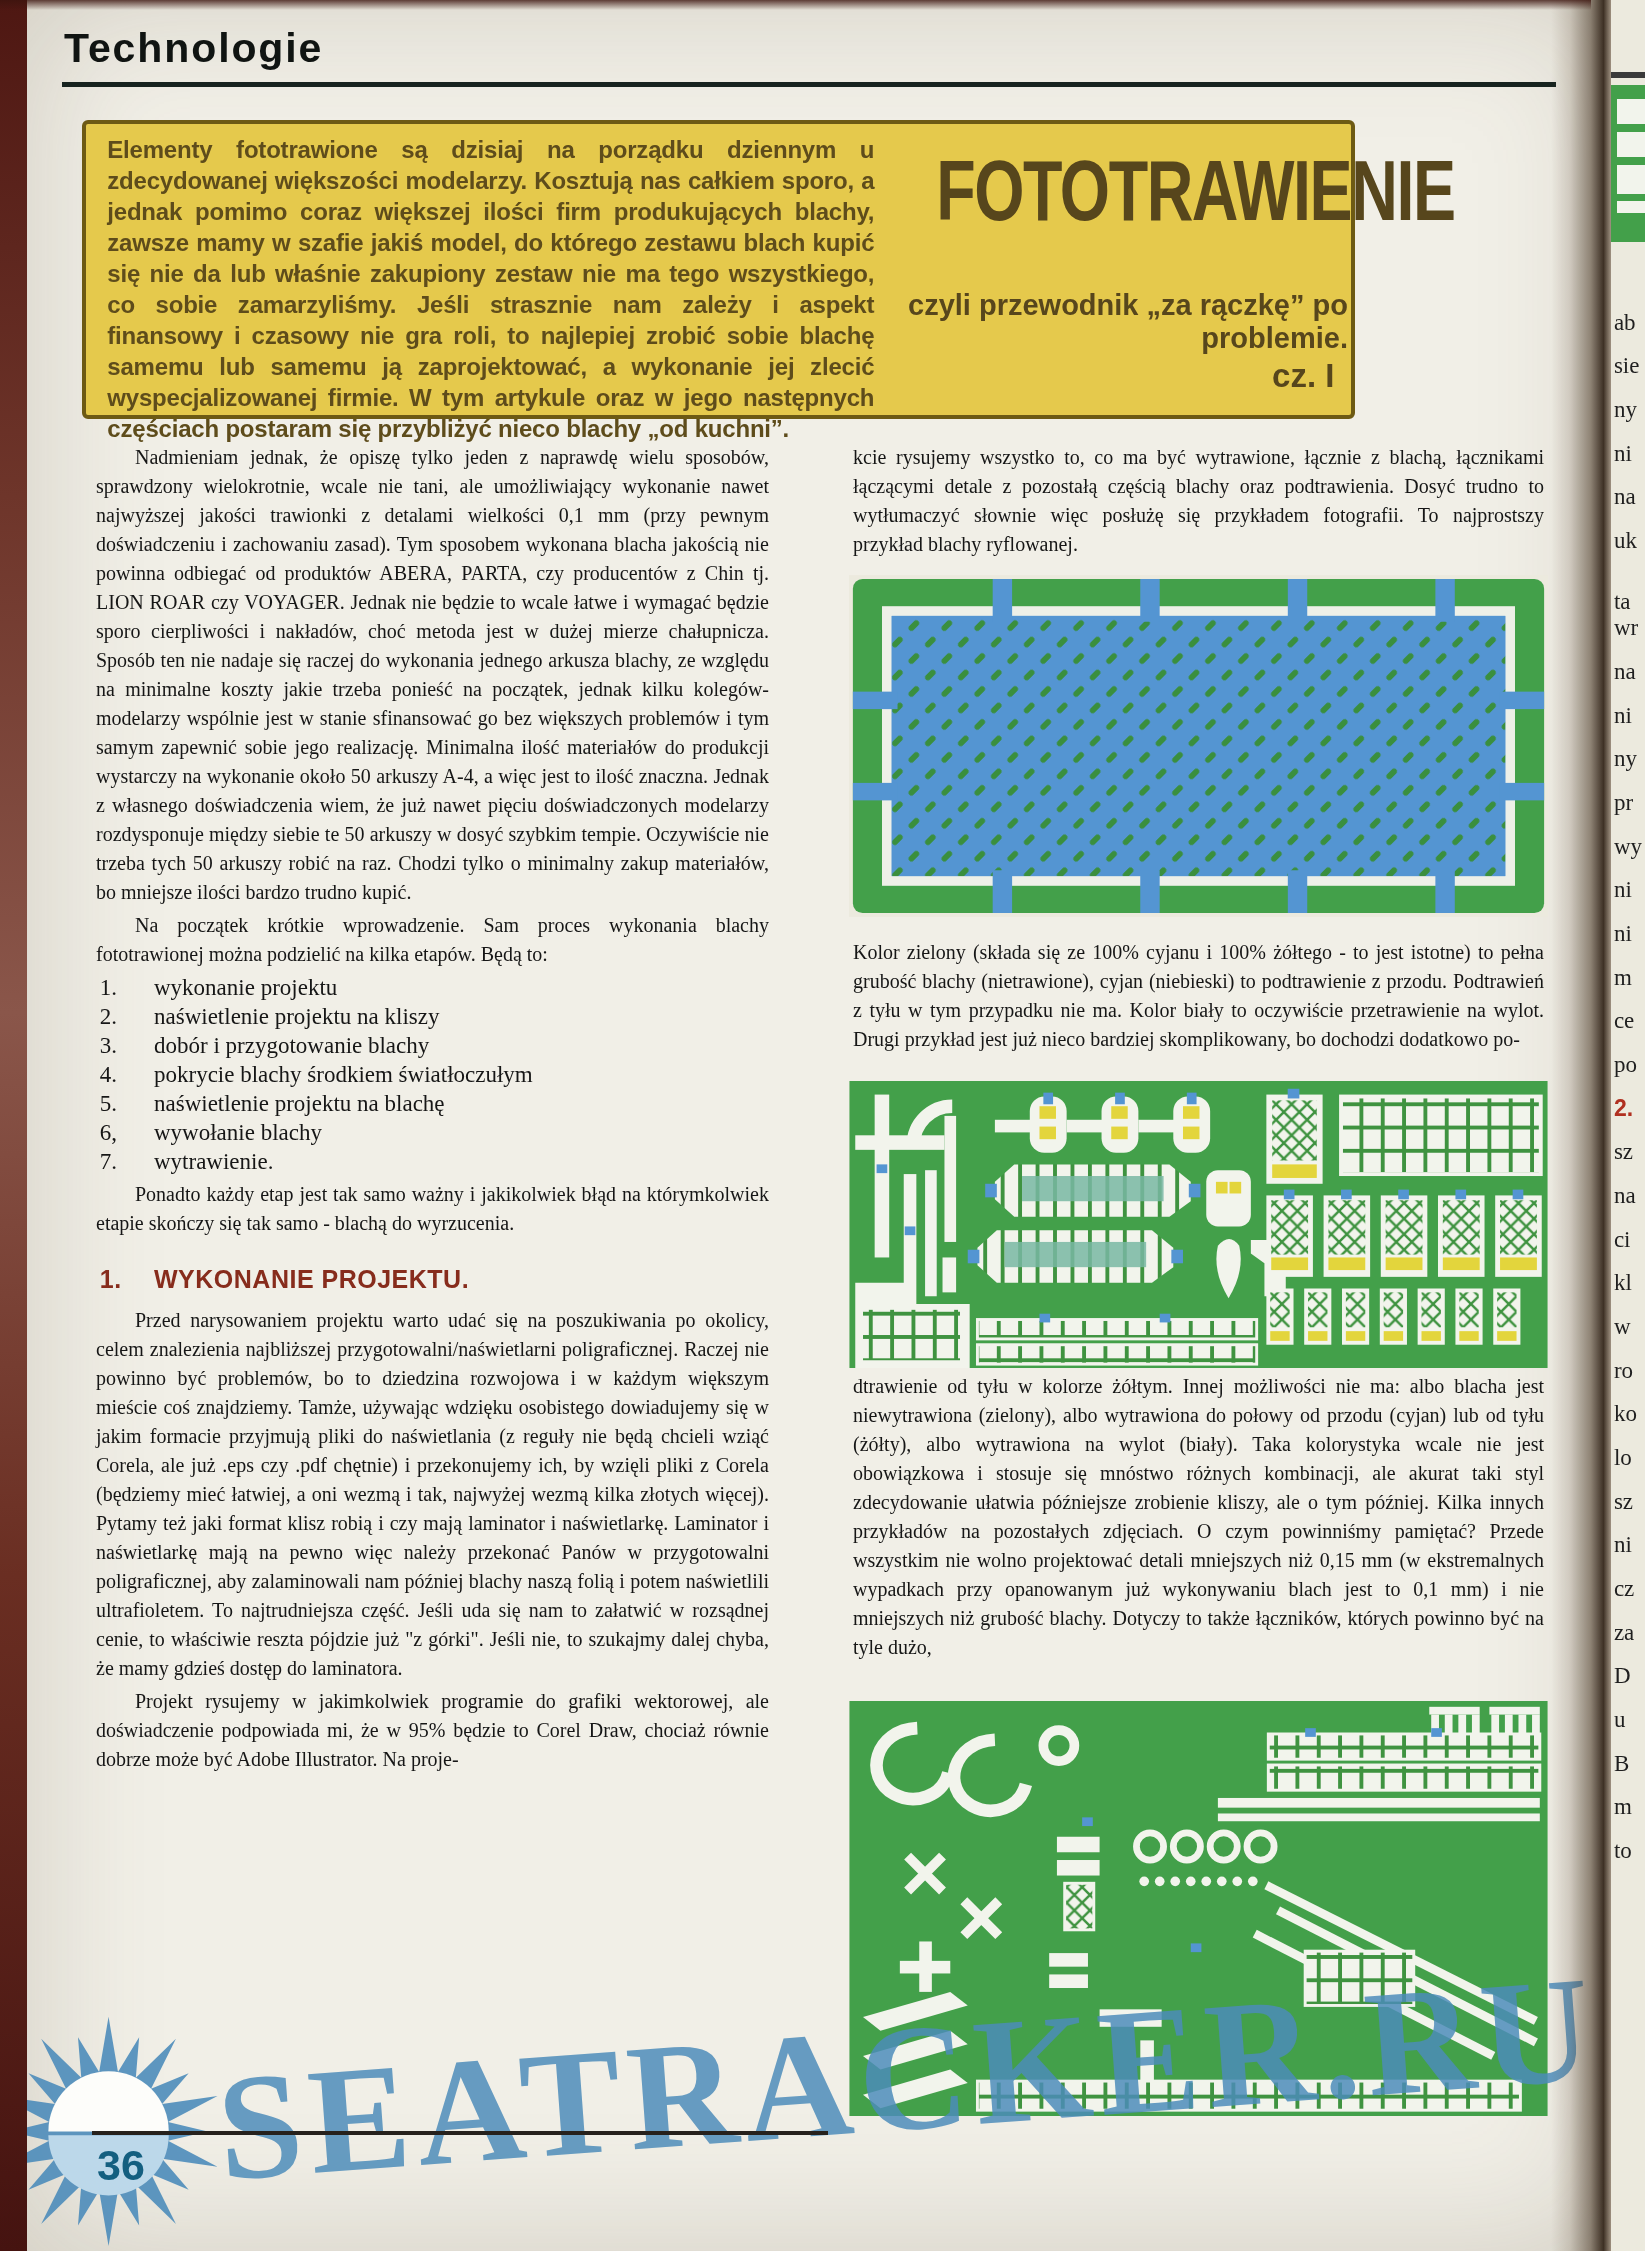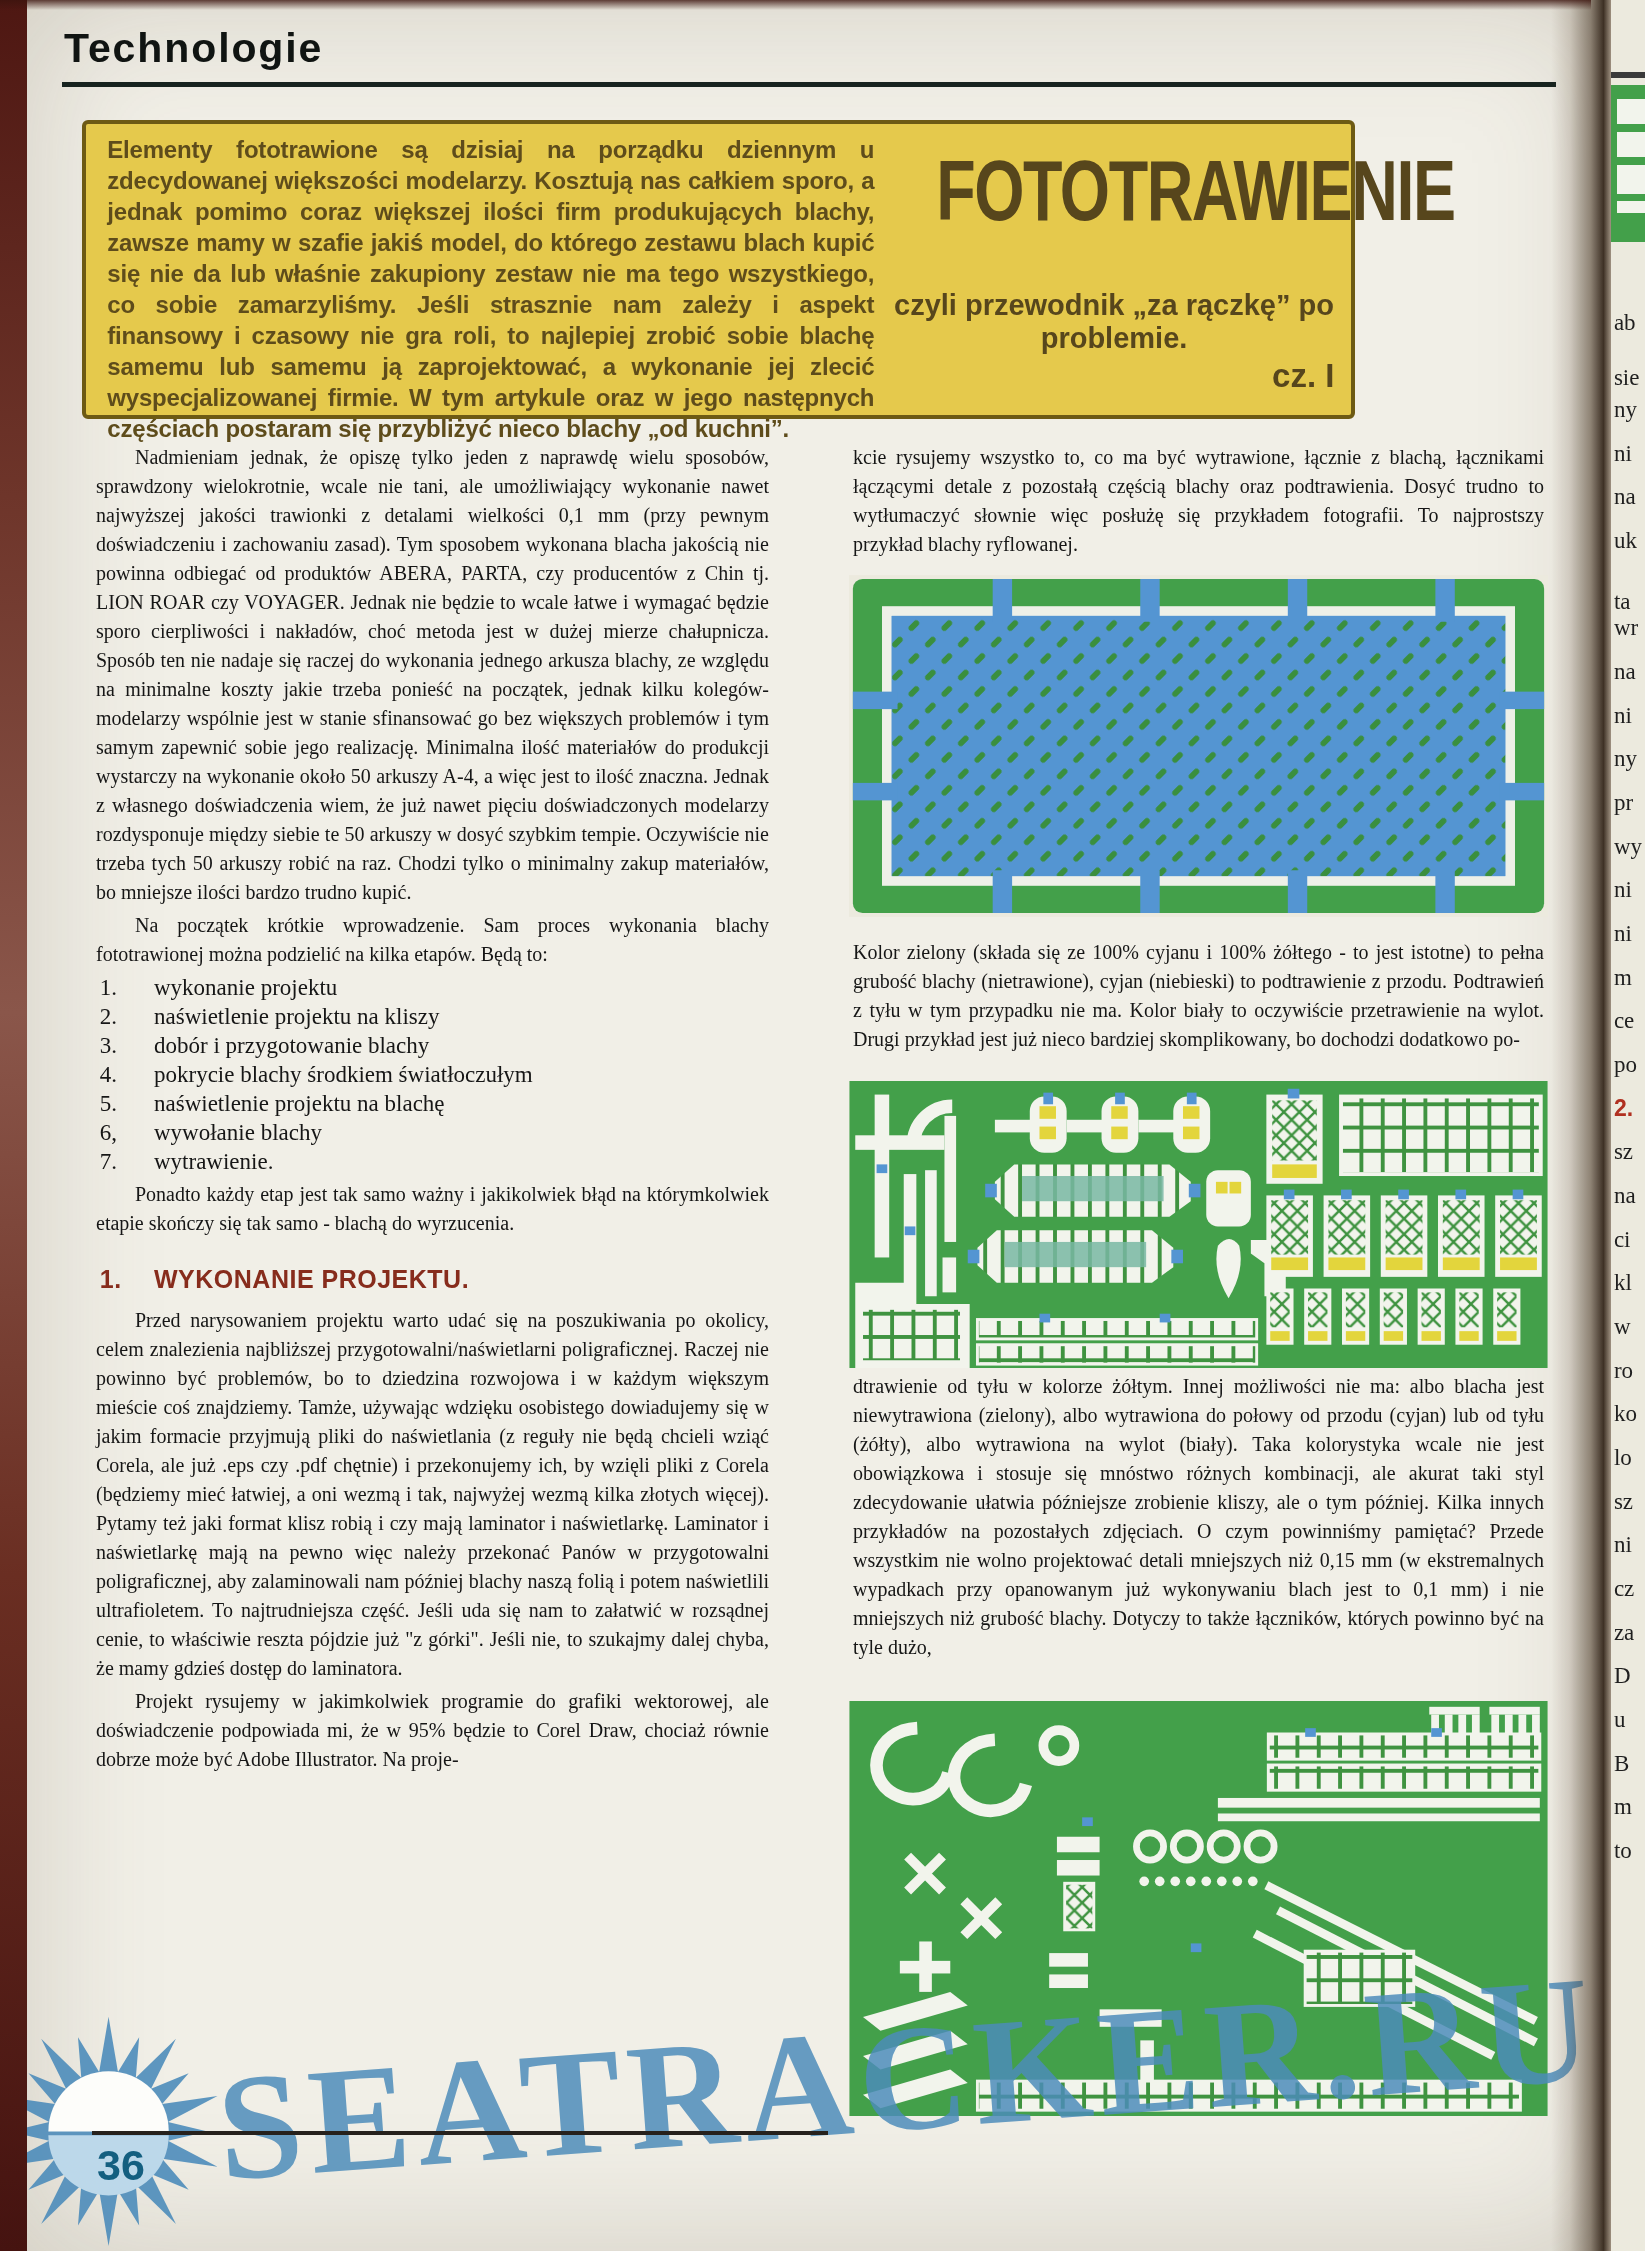--- a/index.html
+++ b/index.html
@@ -45,21 +45,21 @@
   
   .intro{left:82px;top:120px;width:1273px;height:299px;background:var(--intro-bg);
     border:4.9px solid var(--intro-border);border-radius:6px;}
   .intro-text{position:absolute;left:21.3px;top:9.7px;width:767px;
     font-family:"Liberation Sans",sans-serif;font-weight:bold;font-size:24px;line-height:31px;
     color:var(--intro-ink);text-align:justify;letter-spacing:-0.2px;}
   .title-block{position:absolute;left:794px;top:0;width:468px;height:100%;}
   .big-title{position:absolute;left:0;top:17.5px;width:100%;text-align:center;white-space:nowrap;
     font-family:"Liberation Sans",sans-serif;font-weight:bold;font-size:85px;color:#57461c;
     letter-spacing:-1.9px;transform:scaleX(.76);transform-origin:center;}
-  .subtitle{position:absolute;left:0;top:165px;width:100%;text-align:center;
+  .subtitle{position:absolute;left:0;top:165px;width:100%;text-align:right;
     font-family:"Liberation Sans",sans-serif;font-weight:bold;font-size:29px;color:#57461c;}
   .part-label{position:absolute;right:13.6px;top:233px;
     font-family:"Liberation Sans",sans-serif;font-weight:bold;font-size:33px;color:#57461c;}
   
   .col-left{left:92px;top:439px;width:681px;}
   .col-right{left:849px;top:439px;width:699px;}
   p.body{margin:4px;font-size:20px;line-height:29px;text-align:justify;color:var(--ink);}
   .indent{text-indent:39px;}
   .steps{margin:3.9px 0 0;padding:0;list-style:none;}
   .step{display:flex;font-size:23px;line-height:29px;}
@@ -438,21 +438,21 @@
 <div class="abs sliver">
   <div class="sliver-rule"></div>
   <div class="sliver-img">
     <i style="top:13.6px;height:25px;"></i>
       <i style="top:47px;height:25px;"></i>
     <i style="top:80px;height:29px;"></i>
       <i style="top:116px;height:11.6px;"></i>
   </div>
   <div>
       <div class="edge-frag" style="top: 309px;">ab</div>
-      <div class="edge-frag" style="top: 364px;">sie</div>
+      <div class="edge-frag" style="top: 352px;">sie</div>
       <div class="edge-frag" style="top: 396px;">ny</div>
       <div class="edge-frag" style="top: 440px;">ni</div>
       <div class="edge-frag" style="top: 483px;">na</div>
       <div class="edge-frag" style="top: 527px;">uk</div>
       <div class="edge-frag" style="top: 571px; margin-top: 17px;">ta</div>
       <div class="edge-frag" style="top: 614px;">wr</div>
       <div class="edge-frag" style="top: 658px;">na</div>
       <div class="edge-frag" style="top: 702px;">ni</div>
       <div class="edge-frag" style="top: 745px;">ny</div>
       <div class="edge-frag" style="top: 789px;">pr</div>

